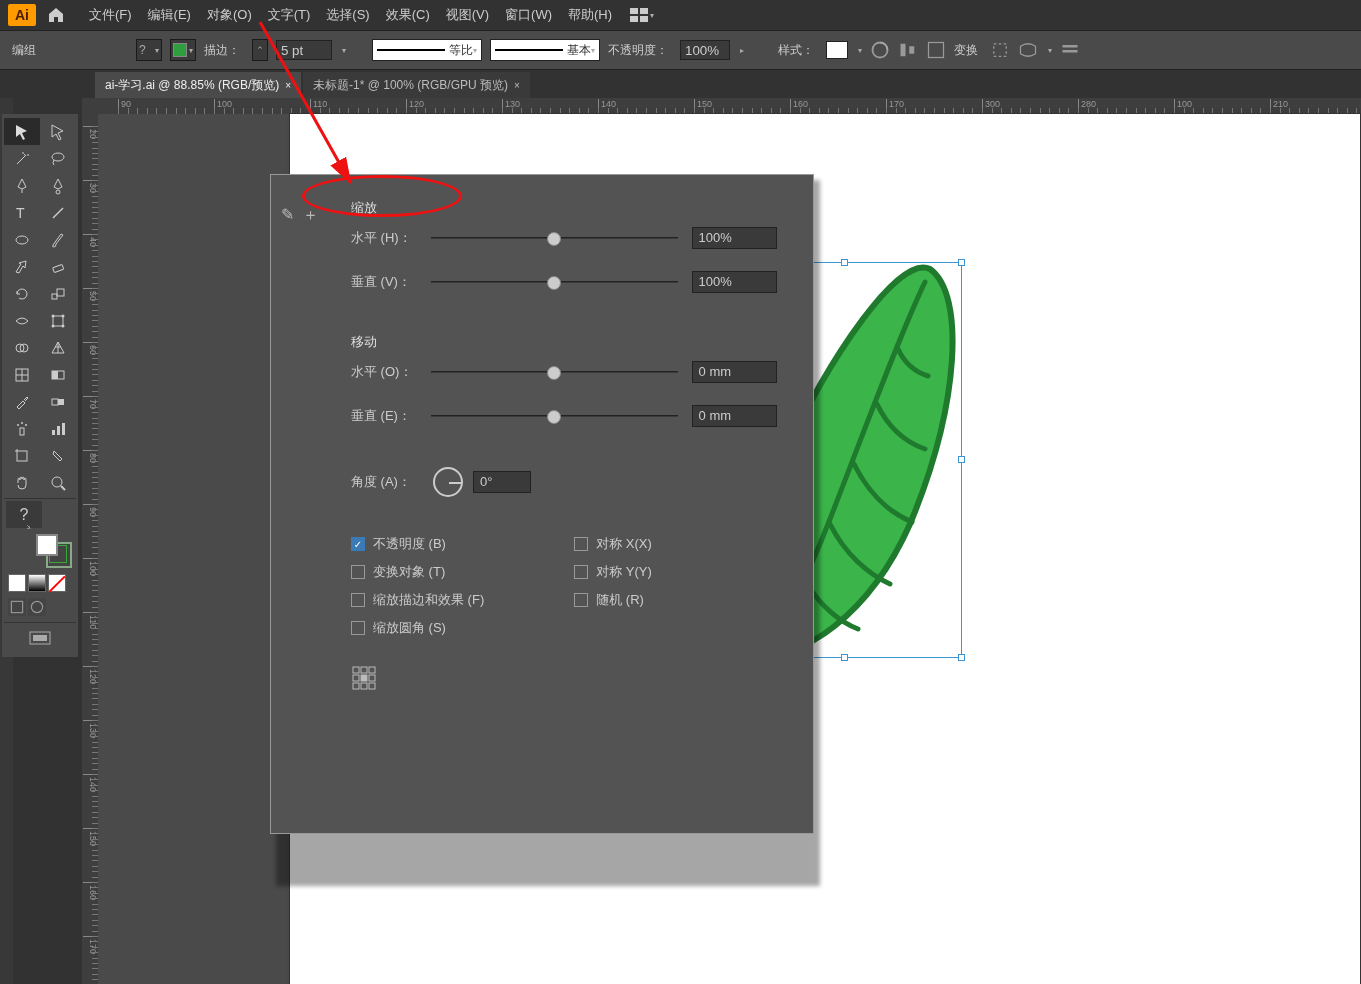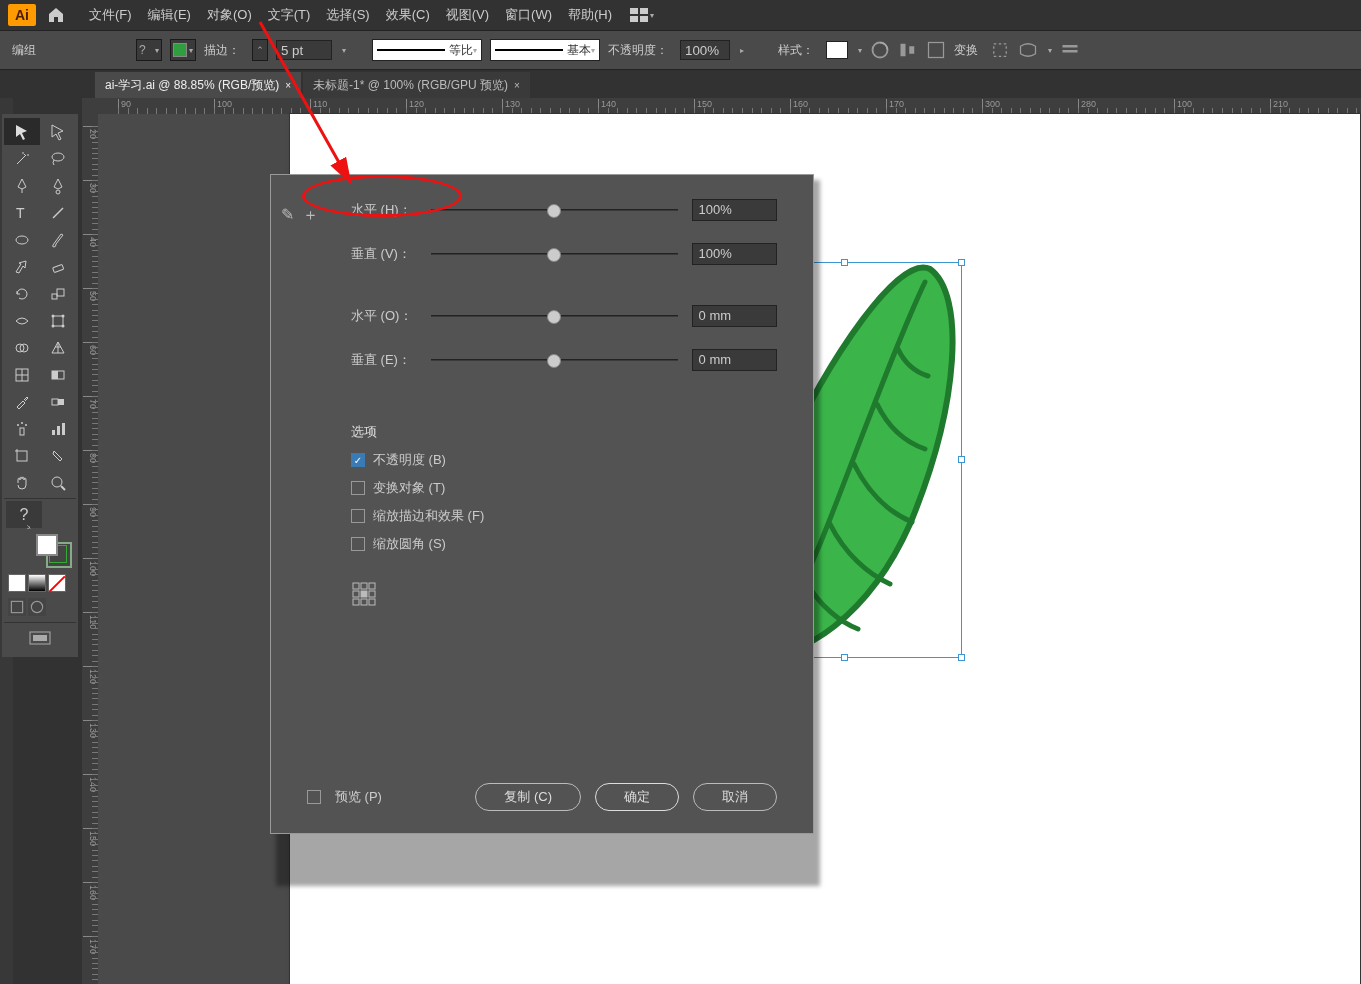--- a/index.html
+++ b/index.html
@@ -791,98 +791,110 @@
 </div>
 
 <div class="dialog-shadow"></div>
 <div class="dialog">
   <div class="dialog-body">
     <div class="dlg-side-icons">
       <span>✎</span>
       <span>＋</span>
     </div>
 
+    <div class="section-title">缩放</div>
     <div class="slider-row">
       <span class="slider-label">水平 (H)：</span>
       <div class="slider-track">
           <div class="slider-thumb"></div>
         </div>
       <div class="slider-value">100%</div>
     </div>
     <div class="slider-row">
       <span class="slider-label">垂直 (V)：</span>
       <div class="slider-track">
           <div class="slider-thumb"></div>
         </div>
       <div class="slider-value">100%</div>
     </div>
 
     <div style="height:18px"></div>
+    <div class="section-title">移动</div>
     <div class="slider-row">
       <span class="slider-label">水平 (O)：</span>
       <div class="slider-track">
           <div class="slider-thumb"></div>
         </div>
       <div class="slider-value">0 mm</div>
     </div>
     <div class="slider-row">
       <span class="slider-label">垂直 (E)：</span>
       <div class="slider-track">
           <div class="slider-thumb"></div>
         </div>
       <div class="slider-value">0 mm</div>
     </div>
 
     <div style="height:18px"></div>
+    <div class="angle-row">
+      <span class="slider-label">角度 (A)：</span>
+      <div class="angle-dial"></div>
+      <div class="angle-input">0°</div>
+    </div>
 
     <div style="height:12px"></div>
-    <div class="section-title">选项</div>
     <div class="options-cols">
       <div>
         <div class="checkbox-row">
             <span class="cbox checked">✓</span>
             <span>不透明度 (B)</span>
           </div>
         <div class="checkbox-row">
             <span class="cbox"></span>
             <span>变换对象 (T)</span>
           </div>
         <div class="checkbox-row">
             <span class="cbox"></span>
             <span>缩放描边和效果 (F)</span>
           </div>
         <div class="checkbox-row">
             <span class="cbox"></span>
             <span>缩放圆角 (S)</span>
           </div>
       </div>
+      <div>
+        <div class="checkbox-row">
+            <span class="cbox"></span>
+            <span>对称 X(X)</span>
+          </div>
+        <div class="checkbox-row">
+            <span class="cbox"></span>
+            <span>对称 Y(Y)</span>
+          </div>
+        <div class="checkbox-row">
+            <span class="cbox"></span>
+            <span>随机 (R)</span>
+          </div>
+      </div>
     </div>
 
     <svg class="grid-icon" viewBox="0 0 26 26">
       <g stroke="#bbb" fill="none">
         <rect x="2" y="2" width="6" height="6"></rect>
           <rect x="10" y="2" width="6" height="6"></rect>
           <rect x="18" y="2" width="6" height="6"></rect>
         <rect x="2" y="10" width="6" height="6"></rect>
           <rect x="10" y="10" width="6" height="6" fill="#bbb"></rect>
           <rect x="18" y="10" width="6" height="6"></rect>
         <rect x="2" y="18" width="6" height="6"></rect>
           <rect x="10" y="18" width="6" height="6"></rect>
           <rect x="18" y="18" width="6" height="6"></rect>
       </g>
     </svg>
 
-    <div class="dialog-footer">
-      <span class="cbox"></span>
-      <span>预览 (P)</span>
-      <div style="flex:1"></div>
-      <button class="dlg-btn">复制 (C)</button>
-      <button class="dlg-btn primary">确定</button>
-      <button class="dlg-btn">取消</button>
-    </div>
   </div>
 </div>
 
 <svg class="red-arrow" width="120" height="180">
   <defs>
       <marker id="ah" markerWidth="10" markerHeight="10" refX="8" refY="3" orient="auto">
         <path d="M0 0 L9 3 L0 6 Z" fill="#e11"></path>
       </marker>
     </defs>
   <line x1="6" y1="2" x2="96" y2="162" stroke="#e11" stroke-width="3" marker-end="url(#ah)"></line>

